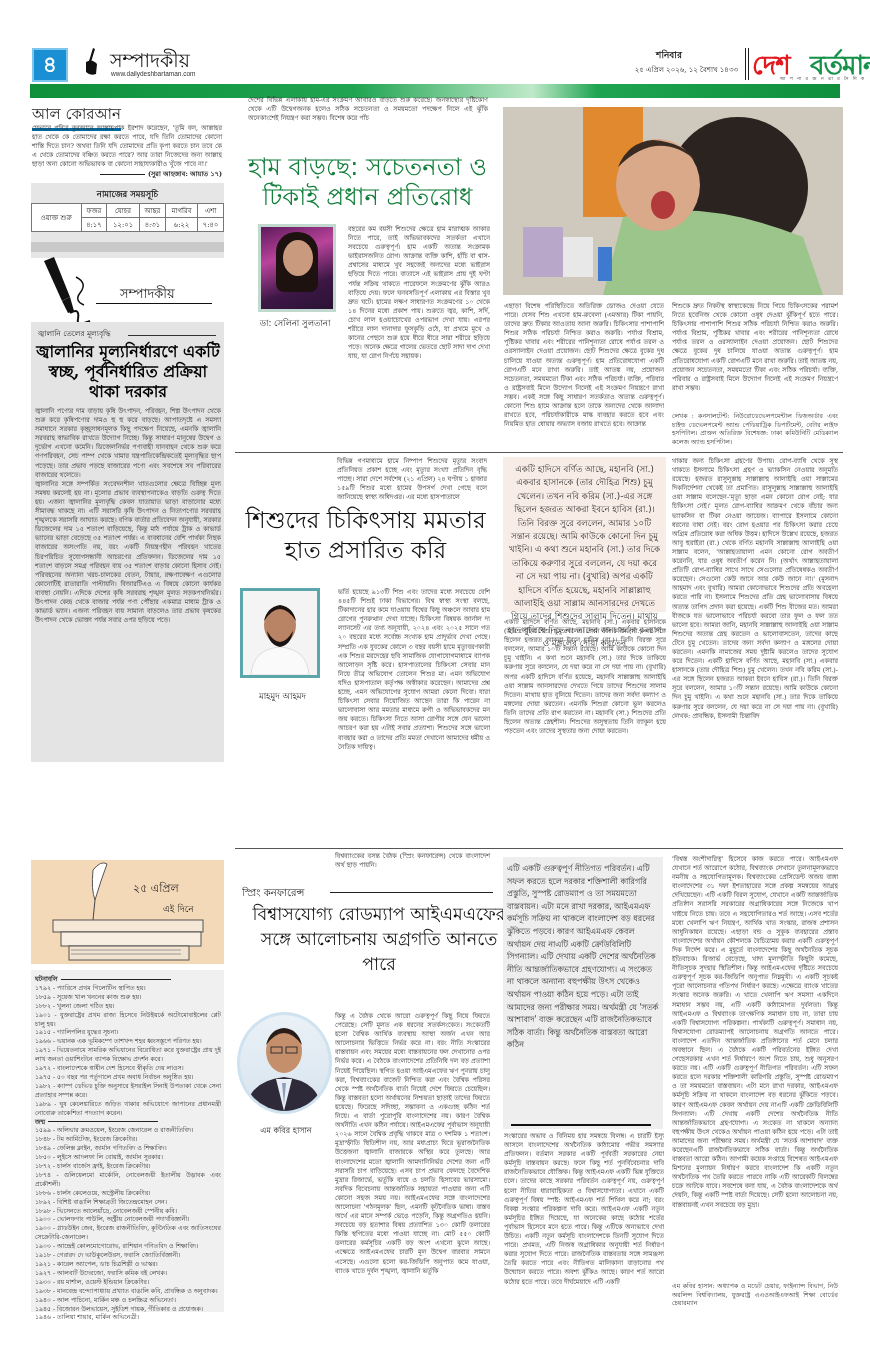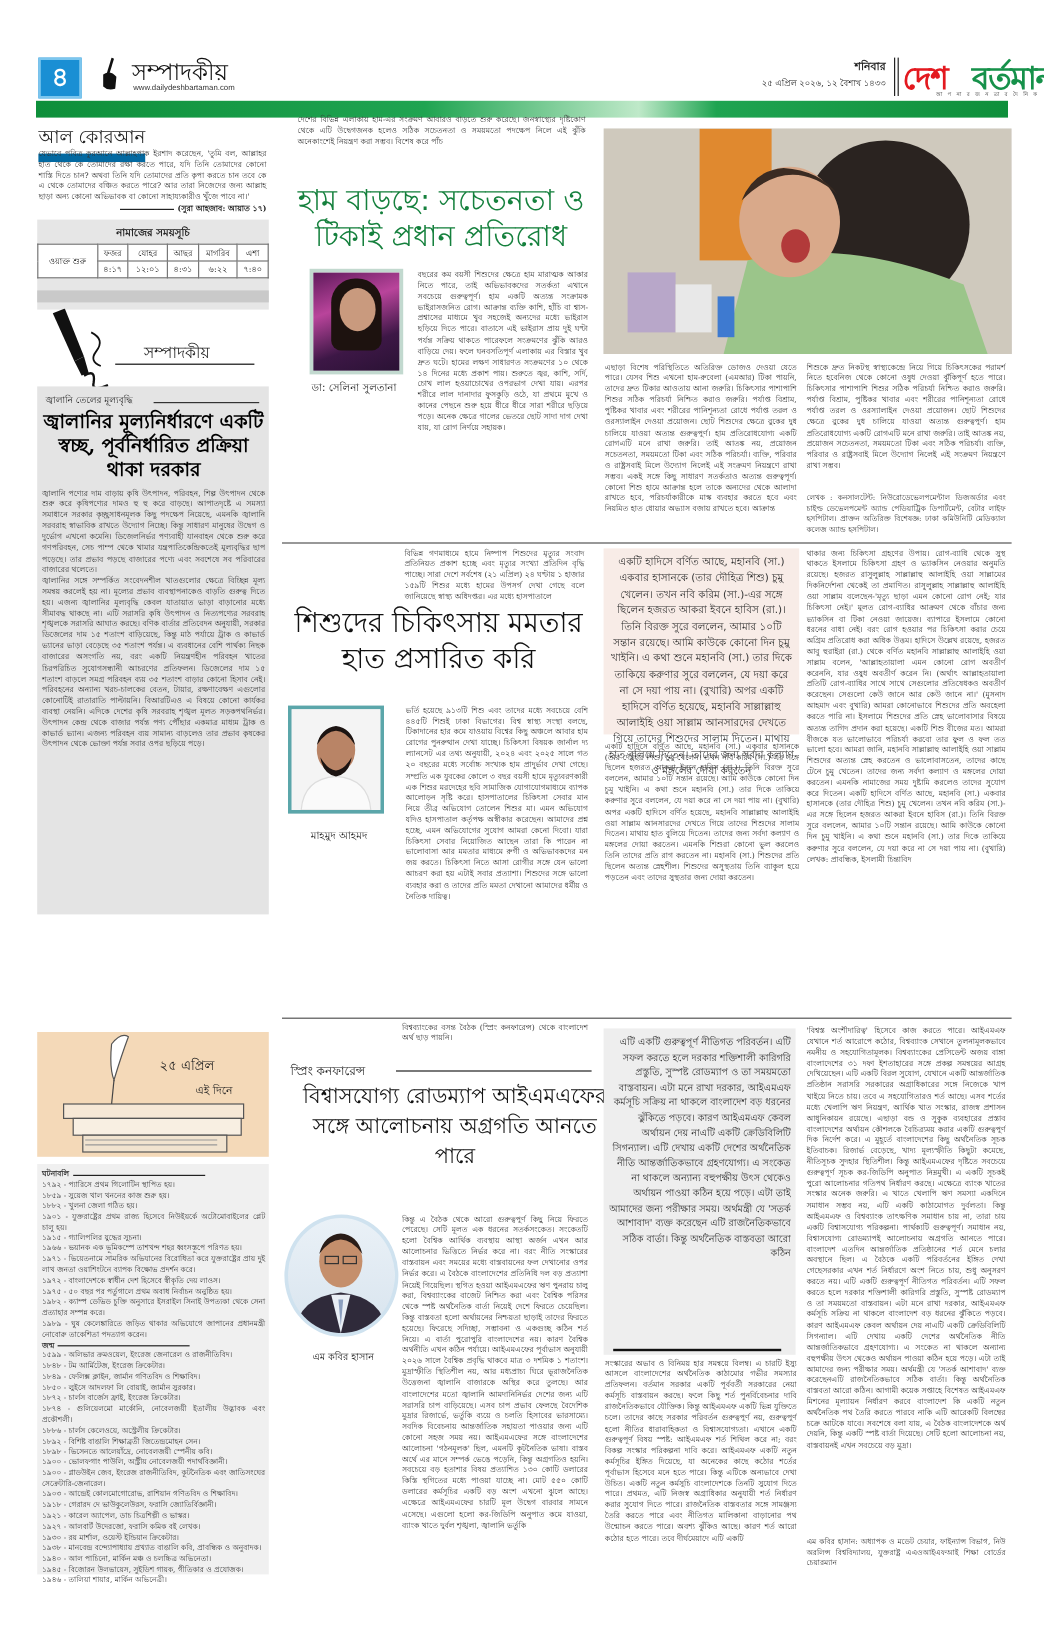--- a/index.html
+++ b/index.html
@@ -8,29 +8,29 @@
   .abs { position: absolute; }
   .txt { font-family: "DejaVu Serif", serif; font-size: 6.4px; line-height: 9.1px; text-align: justify; color: #333; }
   .txt p { margin-bottom: 0; }
 
   
   #pageno { left: 32px; top: 48px; width: 36px; height: 34px; background: #1a8fd4; border: 2px solid #7cc6ee; color: #fff; font: bold 22px "Liberation Sans", sans-serif; text-align: center; line-height: 30px; }
   #pen-mini { left: 84px; top: 48px; width: 16px; height: 28px; }
   #section-name { left: 110px; top: 46px; font: 19px "DejaVu Sans", sans-serif; color: #111; }
   #site-url { left: 111px; top: 70px; font: 6.5px "Liberation Sans", sans-serif; color: #333; }
   #greenbar { left: 30px; top: 84px; width: 810px; height: 14px; background: linear-gradient(90deg,#0e8f3a 0%,#1fa451 40%,#bfe9c9 62%,#1fa451 70%,#0f8f3b 100%); }
-  #weekday { left: 600px; top: 48px; width: 138px; text-align: right; font: bold 9px "DejaVu Serif", serif; }
+  #weekday { left: 600px; top: 48px; width: 138px; text-align: center; font: bold 9px "DejaVu Serif", serif; }
   #dateline { left: 540px; top: 64px; width: 198px; text-align: right; font: 7px "DejaVu Serif", serif; }
   #logo-sep { left: 745px; top: 48px; width: 4px; height: 32px; border-left: 1.5px solid #222; border-right: 1.5px solid #222; }
   #logo-desh { left: 752px; top: 45px; font: bold 26px "DejaVu Sans", sans-serif; color: #e3191f; letter-spacing: -1px; }
   #logo-bartaman { left: 810px; top: 45px; font: bold 26px "DejaVu Sans", sans-serif; color: #16914a; letter-spacing: -1px; }
   #logo-tagline { left: 780px; top: 76px; font: 4.5px "DejaVu Sans", sans-serif; color: #333; letter-spacing: 1.5px; }
 
   
-  #quran-title { left: 32px; top: 102px; font: 15px "DejaVu Sans", sans-serif; border-bottom: 7px solid #0369a1; padding-bottom: 1px; }
+  #quran-title { left: 32px; top: 102px; font: 15px "DejaVu Sans", sans-serif; border-bottom: 3px solid #0369a1; padding-bottom: 1px; }
   #quran-text { left: 32px; top: 124px; width: 190px; }
   #quran-ref { left: 32px; top: 169px; width: 190px; text-align: right; font: bold 6.5px "DejaVu Serif", serif; }
   #quran-ref:before { content: ""; display: inline-block; width: 45px; border-top: 1px solid #222; vertical-align: middle; margin-right: 3px; }
   #prayer-box { left: 31px; top: 183px; width: 193px; height: 75px; background: #e6e6e6; }
   #prayer-title { left: 31px; top: 188px; width: 193px; text-align: center; font: bold 8.5px "DejaVu Serif", serif; }
   #prayer-table { left: 31px; top: 203px; width: 193px; border-collapse: collapse; background: #fff; font: 6.8px "DejaVu Serif", serif; }
   #prayer-table td, #prayer-table th { border: 1px solid #777; text-align: center; height: 14px; font-weight: normal; }
   #prayer-bottom { left: 31px; top: 242px; width: 193px; height: 10px; background: #c9c9c9; }
 
   #editorial-pen { left: 40px; top: 257px; width: 55px; height: 70px; }
@@ -79,21 +79,21 @@
   #rule2 { left: 235px; top: 848px; width: 608px; }
 
   
   #a3-topcol { left: 335px; top: 852px; width: 155px; }
   #a3-kicker { left: 242px; top: 885px; font: 10px "DejaVu Sans", sans-serif; color: #222; }
   #a3-kicker-rule { left: 330px; top: 892px; width: 163px; border-top: 1px solid #222; }
   #a3-headline { left: 238px; top: 902px; width: 260px; text-align: center; font: 17.5px/25px "DejaVu Sans", sans-serif; color: #111; margin-left: 11px; }
   #a3-photo { left: 237px; top: 1012px; width: 95px; height: 102px; border-radius: 50%; border: 3px solid #cfe2ef; background: linear-gradient(180deg,#eaf1f7 0%,#d8e4ee 100%); overflow: hidden; }
   #a3-caption { left: 240px; top: 1124px; width: 92px; text-align: center; font: 8px "DejaVu Sans", sans-serif; }
   #a3-body1 { left: 335px; top: 1012px; width: 155px; height: 330px; overflow: hidden; }
-  #a3-quote { left: 503px; top: 857px; width: 160px; height: 272px; background: #eeeeee; font: 8px/12.6px "DejaVu Sans", sans-serif; text-align: right; padding: 6px 4px; color: #333; }
+  #a3-quote { left: 503px; top: 857px; width: 160px; height: 272px; background: #eeeeee; font: 8px/12.6px "DejaVu Sans", sans-serif; text-align: left; padding: 6px 4px; color: #333; }
   #a3-quote-rule { left: 511px; top: 1124px; width: 140px; border-top: 2px solid #111; }
   #a3-body2 { left: 504px; top: 1132px; width: 160px; height: 200px; overflow: hidden; }
   #a3-body3 { left: 672px; top: 855px; width: 166px; height: 440px; overflow: hidden; }
   #a3-author { left: 672px; top: 1282px; width: 166px; font-size: 6.2px; line-height: 8.6px; }
 </style>
 </head>
 <body>
 
 <div class="abs" id="pageno">৪</div>
 <svg class="abs" id="pen-mini" viewBox="0 0 16 28">

